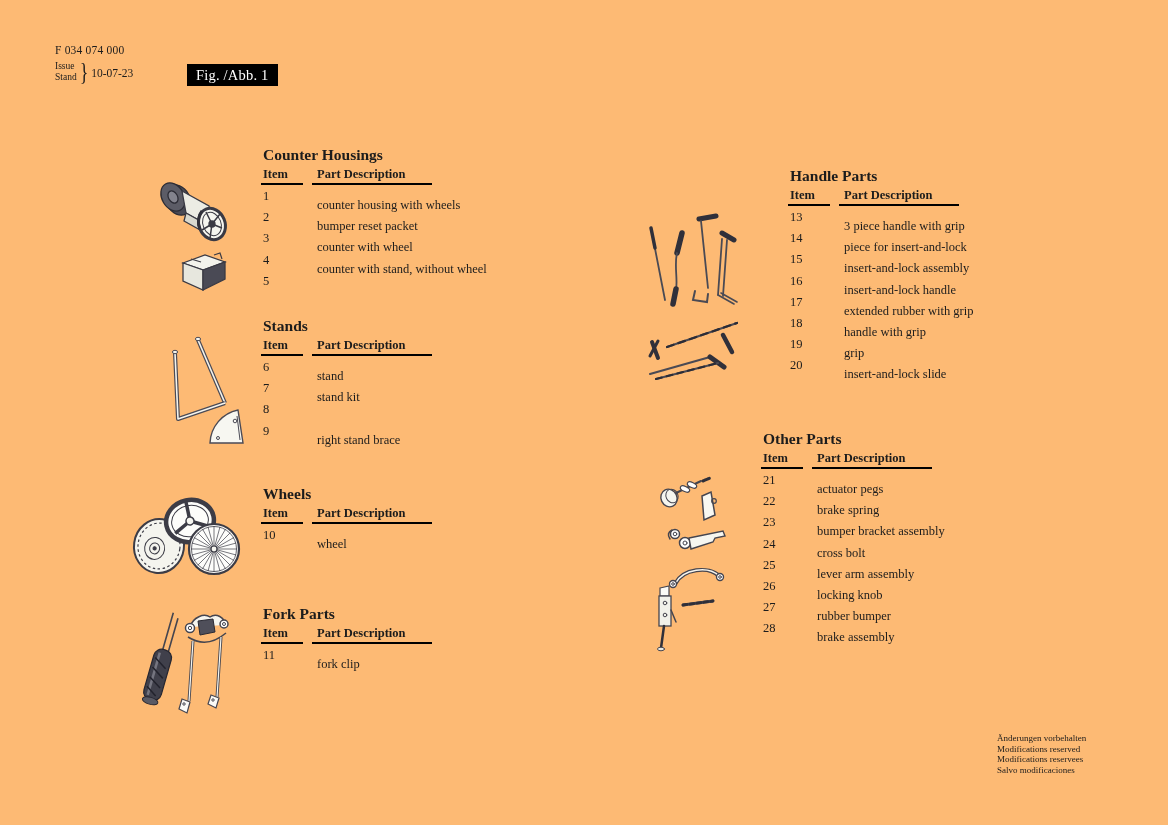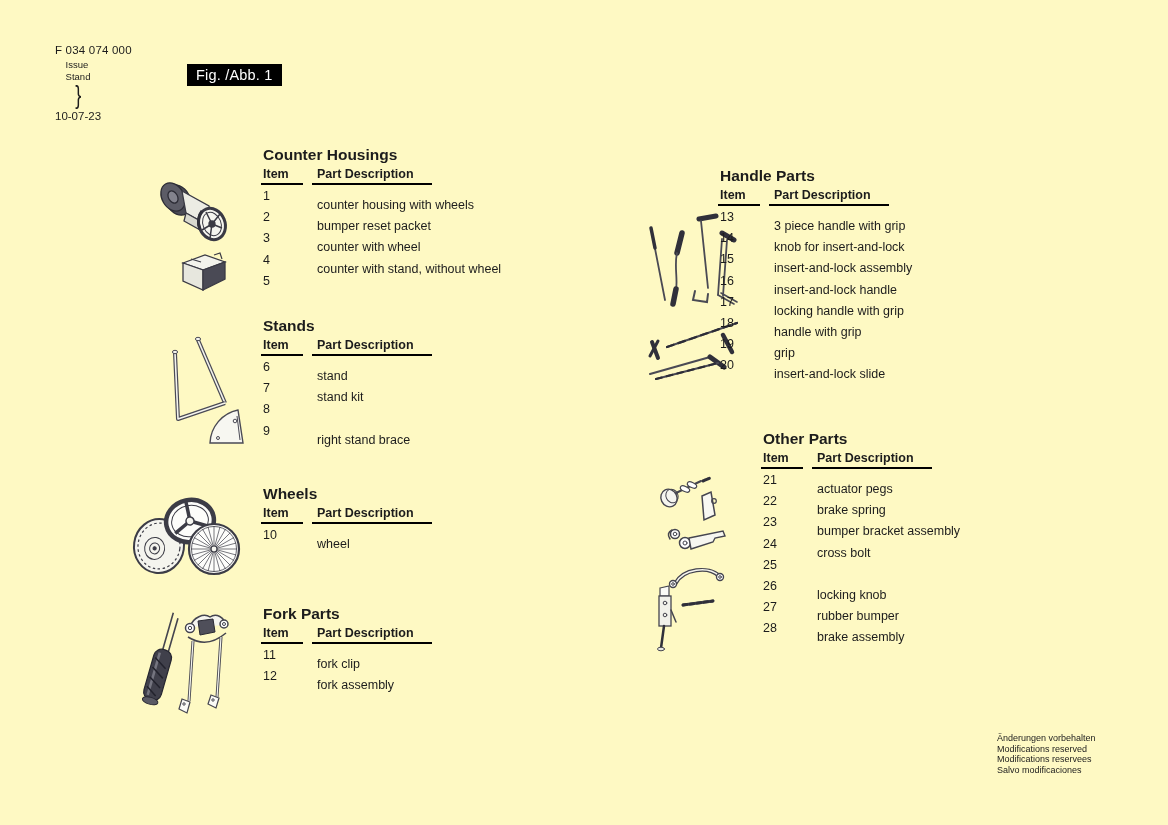--- a/index.html
+++ b/index.html
@@ -1,22 +1,22 @@
 <!DOCTYPE html>
 <html><head>
 <meta charset="utf-8">
 <style>
   html,body{margin:0;padding:0;background:#fff;}
-  #page{position:relative;width:1168px;height:825px;background:#fef9c3;overflow:hidden;
-        font-family:Liberation Sans, sans-serif;color:#1c1c1c;padding-left:28px;}
+  #page{position:relative;width:1168px;height:825px;background:#fdba74;overflow:hidden;
+        font-family:Liberation Serif, serif;color:#1c1c1c;padding-left:28px;}
   *{box-sizing:border-box;}
 
   
   .doc-number{position:absolute;left:55px;top:44px;font-size:11.5px;letter-spacing:.2px;}
-  .issue-block{position:absolute;left:55px;top:59px;display:flex;align-items:center;flex-direction:column;}
+  .issue-block{position:absolute;left:55px;top:59px;display:flex;align-items:center;}
   .issue-labels{font-size:9.5px;line-height:11.5px;}
   .brace{font-size:26px;line-height:26px;font-weight:200;transform:scaleX(.7);margin:0 1px 0 1px;}
   .issue-date{font-size:11.5px;margin-top:2px;}
   .fig-box{position:absolute;left:139px;top:64px;height:22px;background:#000;color:#fff;
            display:flex;align-items:center;padding:0 9px;font-size:14.5px;letter-spacing:.2px;margin-left:48px;}
 
   
   .parts-section{position:absolute;width:250px;}
   .sec-title{margin:0 0 5px 0;font-size:15.5px;font-weight:bold;line-height:16px;}
   .col-head{display:flex;margin-bottom:5px;font-size:12.5px;font-weight:bold;line-height:13px;}
@@ -268,53 +268,49 @@
     <h2 class="sec-title">Fork Parts</h2>
     <div class="col-head">
       <span class="ch-item">Item</span>
       <span class="ch-desc">Part Description</span>
     </div>
     <div class="rows">
       <div class="prow">
           <span class="c-item">11</span>
           <span class="c-desc">fork clip</span>
         </div>
-      <div class="prow">
-          <span class="c-item">12</span>
-          <span class="c-desc">fork assembly</span>
-        </div>
-    </div>
-  </section>
-
-  <section class="parts-section right" style="left:720px;top:168px">
+    </div>
+  </section>
+
+  <section class="parts-section right" style="left:790px;top:168px">
     <h2 class="sec-title">Handle Parts</h2>
     <div class="col-head">
       <span class="ch-item">Item</span>
       <span class="ch-desc">Part Description</span>
     </div>
     <div class="rows">
       <div class="prow">
           <span class="c-item">13</span>
           <span class="c-desc">3 piece handle with grip</span>
         </div>
       <div class="prow">
           <span class="c-item">14</span>
-          <span class="c-desc">knob for insert-and-lock</span>
+          <span class="c-desc">piece for insert-and-lock</span>
         </div>
       <div class="prow">
           <span class="c-item">15</span>
           <span class="c-desc">insert-and-lock assembly</span>
         </div>
       <div class="prow">
           <span class="c-item">16</span>
           <span class="c-desc">insert-and-lock handle</span>
         </div>
       <div class="prow">
           <span class="c-item">17</span>
-          <span class="c-desc">locking handle with grip</span>
+          <span class="c-desc">extended rubber with grip</span>
         </div>
       <div class="prow">
           <span class="c-item">18</span>
           <span class="c-desc">handle with grip</span>
         </div>
       <div class="prow">
           <span class="c-item">19</span>
           <span class="c-desc">grip</span>
         </div>
       <div class="prow">
@@ -342,20 +338,21 @@
       <div class="prow">
           <span class="c-item">23</span>
           <span class="c-desc">bumper bracket assembly</span>
         </div>
       <div class="prow">
           <span class="c-item">24</span>
           <span class="c-desc">cross bolt</span>
         </div>
       <div class="prow">
           <span class="c-item">25</span>
+          <span class="c-desc">lever arm assembly</span>
         </div>
       <div class="prow">
           <span class="c-item">26</span>
           <span class="c-desc">locking knob</span>
         </div>
       <div class="prow">
           <span class="c-item">27</span>
           <span class="c-desc">rubber bumper</span>
         </div>
       <div class="prow">

